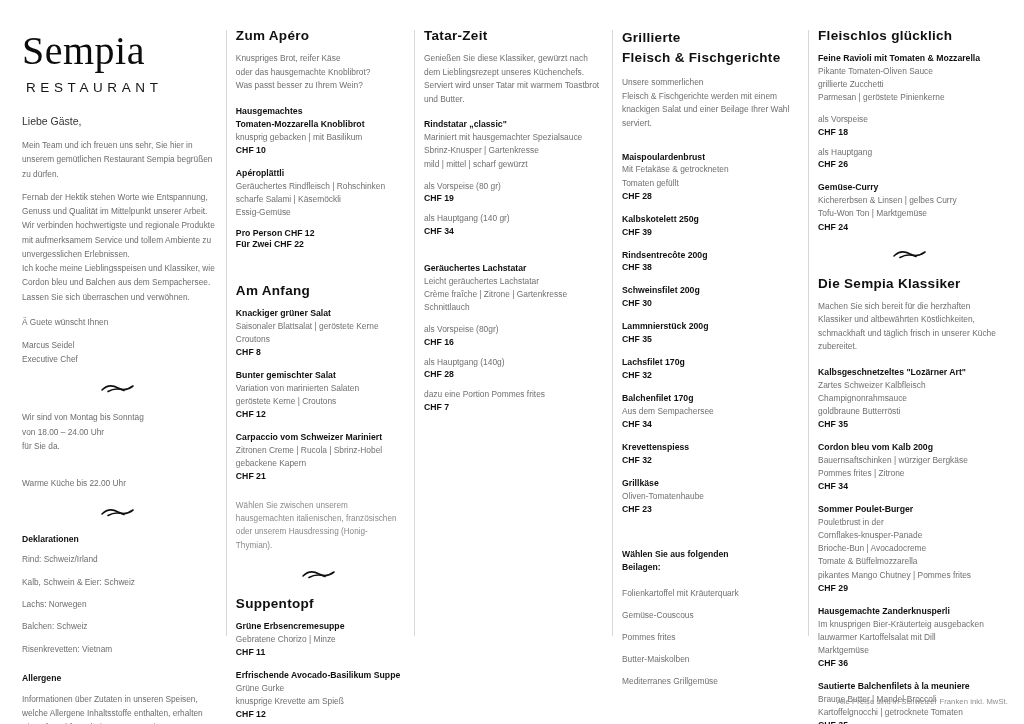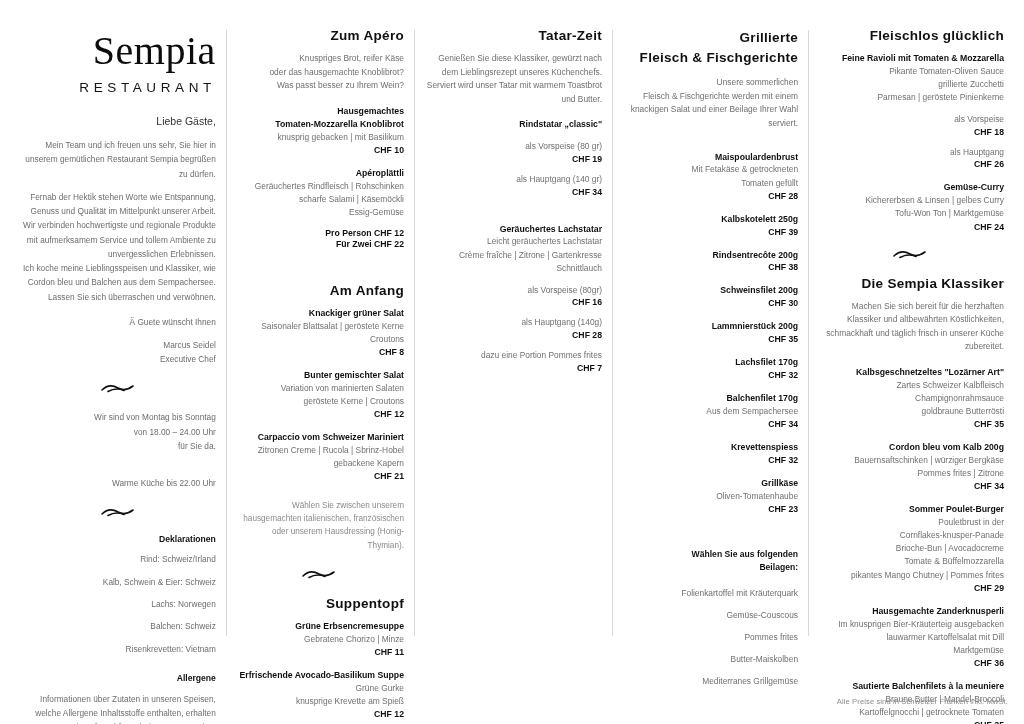--- a/index.html
+++ b/index.html
@@ -22,21 +22,21 @@
     height: 724px;
     display: flex;
     padding: 14px 10px 0 10px;
     position: relative;
   }
 
   
   .col {
     position: relative;
     padding: 0 10px;
-    text-align: right;
+    text-align: left;
   }
   .col + .col::before {
     content: "";
     position: absolute;
     left: 0;
     top: 16px;
     bottom: 88px;
     width: 1px;
     background: #d8d8d8;
   }
@@ -310,20 +310,23 @@
     </div>
   </div>
 
   <div class="col col-3">
     <div class="spacer-md"></div>
     <div class="sect-title">Tatar-Zeit</div>
     <div class="intro">Genießen Sie diese Klassiker, gewürzt nach dem Lieblingsrezept unseres Küchenchefs. Serviert wird unser Tatar mit warmem Toastbrot und Butter.</div>
 
     <div class="dish">
       <div class="dish-name">Rindstatar „classic"</div>
+      <div class="dish-desc" style="white-space:pre-line">Mariniert mit hausgemachter Spezialsauce
+Sbrinz-Knusper  |  Gartenkresse
+mild  |  mittel  |  scharf gewürzt</div>
       <div class="price-line">
         <div class="opt-label">als Vorspeise (80 gr)</div>
         <div class="dish-price">CHF 19</div>
       </div>
       <div class="price-line">
         <div class="opt-label">als Hauptgang (140 gr)</div>
         <div class="dish-price">CHF 34</div>
       </div>
     </div>
 

